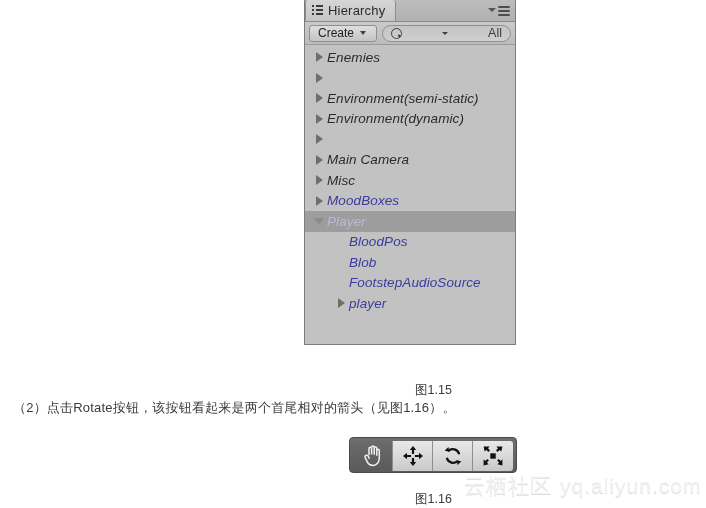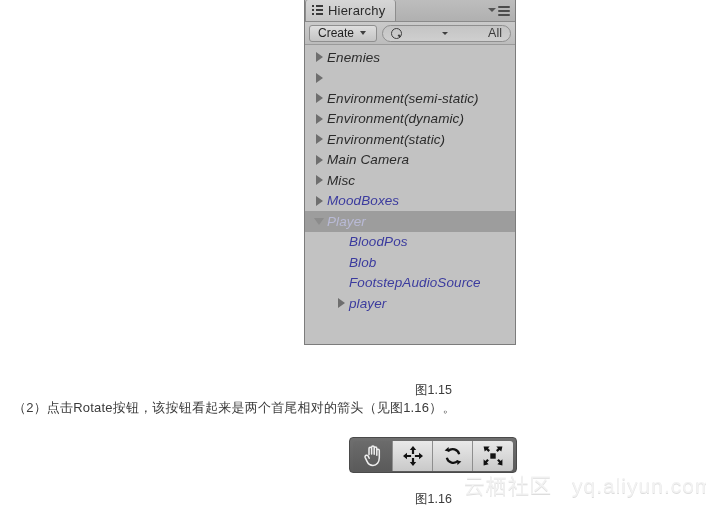--- a/index.html
+++ b/index.html
@@ -283,21 +283,21 @@
   .watermark {
     position: absolute;
     left: 464px;
     top: 472px;
     font-size: 21px;
     color: #f2f2f2;
     letter-spacing: 1px;
     white-space: nowrap;
     text-shadow: 0 1px 0 rgba(215,215,215,.85);
   }
-  .watermark .cn { margin-right: 20px; }
+  .watermark .cn { margin-right: 8px; }
 </style>
 </head>
 <body>
 
 <div class="hierarchy-panel">
 
   <div class="panel-tabstrip">
     <div class="panel-tab">
       <span class="hier-icon">
         <i class="d" style="top:0px"></i>
@@ -348,21 +348,20 @@
         <span class="tree-label">Environment(semi-static)</span>
       </div>
       <div class="tree-row">
         <span style="width: 6px; flex: 0 0 auto;"></span>
         <span class="arrow right"></span>
         <span class="tree-label">Environment(dynamic)</span>
       </div>
       <div class="tree-row">
         <span style="width: 6px; flex: 0 0 auto;"></span>
         <span class="arrow right"></span>
-        <span class="tree-label">Environment(static)</span>
       </div>
       <div class="tree-row">
         <span style="width: 6px; flex: 0 0 auto;"></span>
         <span class="arrow right"></span>
         <span class="tree-label">Main Camera</span>
       </div>
       <div class="tree-row">
         <span style="width: 6px; flex: 0 0 auto;"></span>
         <span class="arrow right"></span>
         <span class="tree-label">Misc</span>

